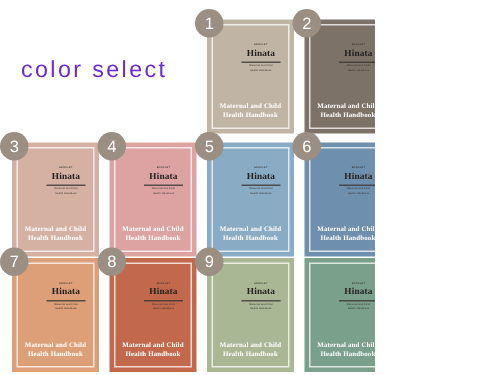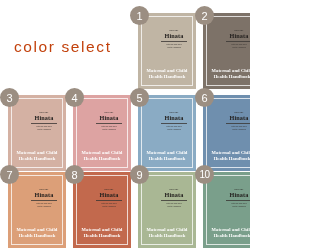--- a/index.html
+++ b/index.html
@@ -13,21 +13,21 @@
   #board{position:relative;width:250px;height:250px;}
 
   
   #title{
     position:absolute;
     left:14px; top:38px;
     width:110px;
     font-family:"Liberation Sans", sans-serif;
     font-size:15.5px;
     letter-spacing:1.6px;
-    color:#c2410c;
+    color:#6d28d9;
     font-weight:400;
     white-space:nowrap;
   }
 
   
   .card{
     position:absolute;
     width:58px;height:76px;
     box-sizing:border-box;
   }
@@ -287,17 +287,16 @@
             <div class="brand">Hinata</div>
             <div class="rule"></div>
             <div class="sub">Maternal and Child</div>
             <div class="sub">Health Handbook</div>
           </div>
           <div class="cover-bottom">
             <div>Maternal and Child</div>
             <div>Health Handbook</div>
           </div>
         </div>
-        <div class="badge wide" style="background: rgb(155, 142, 130);">10</div>
       </div>
     </div>
 
 </div>
 
 </body></html>

